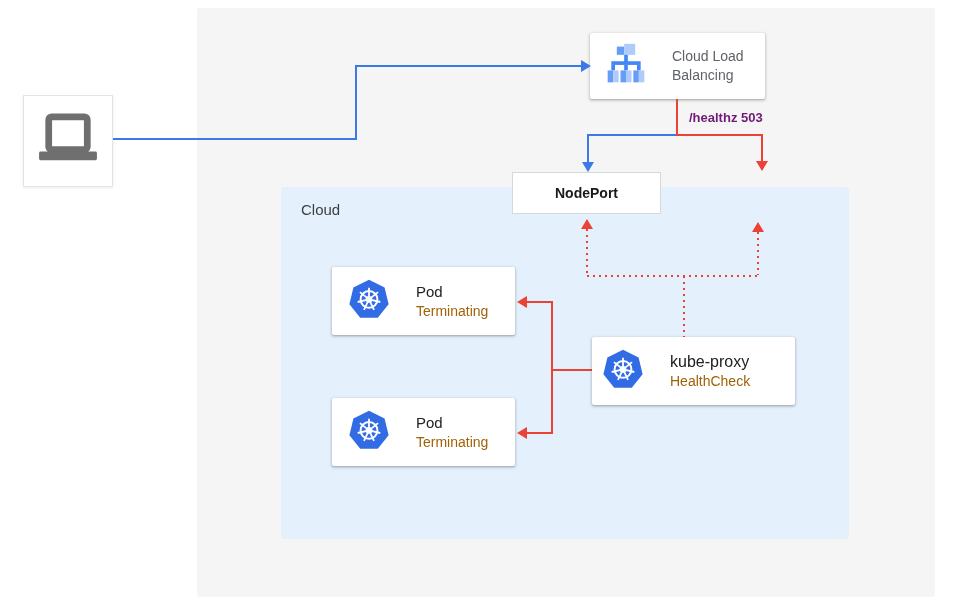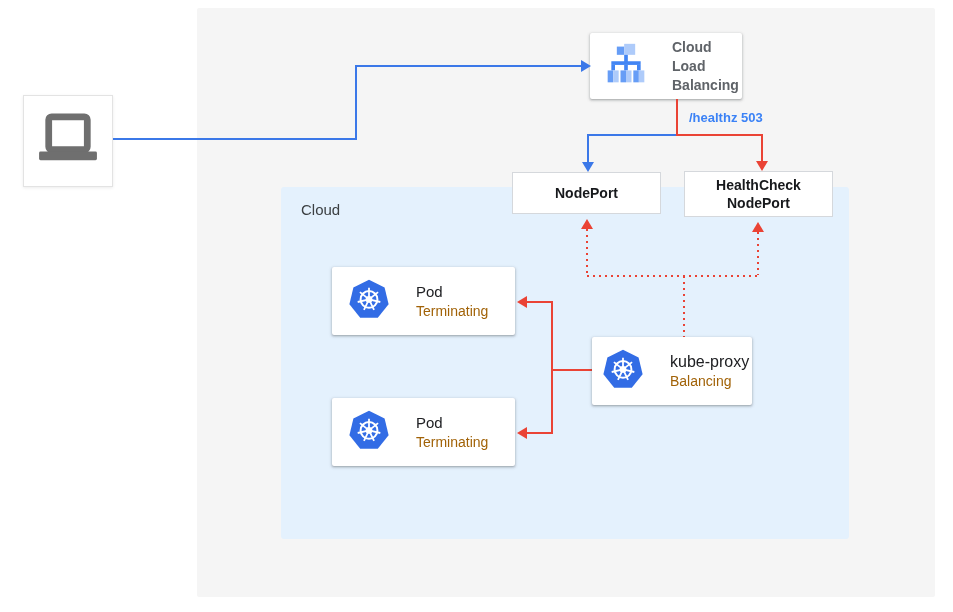--- a/index.html
+++ b/index.html
@@ -14,43 +14,43 @@
            background:#e4f1fd; border-radius:3px; }
   .nodes-label { position:absolute; left:301px; top:201px; font-size:15px; color:#3c4043; }
 
   .box { position:absolute; background:#ffffff; display:flex; align-items:center; }
   .shadowed { box-shadow:0 1px 2px rgba(60,64,67,.30), 0 1px 3px 1px rgba(60,64,67,.15); border-radius:2px; }
   .bordered { border:1px solid #d5d8dc; }
 
   .laptop-box { left:23px; top:95px; width:90px; height:92px; border:1px solid #e3e3e3;
                 box-shadow:0 1px 3px rgba(0,0,0,.08); justify-content:center; }
 
-  .clb-box { left:590px; top:33px; width:152px; height:66px;font-weight:bold; }
+  .clb-box { left:590px; top:33px; width:175px; height:66px; }
   .clb-box .icon-wrap { margin-left:14px; }
   .clb-box .label { margin-left:24px; width:92px; font-size:14px; line-height:19px; color:#5f6368; }
 
   .port-box { justify-content:center; text-align:center; font-weight:bold; color:#17191c; font-size:14px; z-index:4; }
   .nodeport-box { left:512px; top:172px; width:149px; height:42px; }
   .hc-box { left:684px; top:171px; width:149px; height:46px; line-height:18px; }
   .hc-box .lbl { width:110px; }
 
   .pod-box { left:332px; width:183px; height:68px; z-index:3; }
   .pod1 { top:267px; } .pod2 { top:398px; }
   .pod-box .icon-wrap { margin-left:17px; }
   .pod-box .text { margin-left:27px; }
 
-  .kp-box { left:592px; top:337px; width:160px; height:68px; z-index:3; }
+  .kp-box { left:592px; top:337px; width:203px; height:68px; z-index:3; }
   .kp-box .icon-wrap { margin-left:11px; }
   .kp-box .text { margin-left:27px; }
 
   .title { font-size:15px; color:#202124; line-height:20px; }
   .kp-title { font-size:16px; }
   .subtitle { font-size:14px; color:#a16207; line-height:19px; }
 
-  .healthz { position:absolute; left:689px; top:110px; font-size:13px; font-weight:bold; color:#3b82f6; z-index:2; }
+  .healthz { position:absolute; left:689px; top:110px; font-size:13px; font-weight:bold; color:#701a75; z-index:2; }
 
   
   .hline, .vline { position:absolute; z-index:2; }
   .hline { height:2px; } .vline { width:2px; }
   .blue { background:#3b78e8; } .red { background:#ea4335; }
 
   .hdot { position:absolute; height:2px; z-index:2;
           background-image:repeating-linear-gradient(to right,#ea4335 0 2px,transparent 2px 6px); }
   .vdot { position:absolute; width:2px; z-index:2;
           background-image:repeating-linear-gradient(to bottom,#ea4335 0 2px,transparent 2px 6px); }
@@ -129,23 +129,20 @@
           <rect x="38" y="31" width="6" height="13" fill="#aecbfa"></rect>
       </svg>
     </span>
     <span class="label">Cloud Load Balancing</span>
   </div>
 
   <div class="box port-box bordered nodeport-box">
     <span class="lbl">NodePort</span>
   </div>
 
-  <div class="box port-box bordered hc-box">
-    <span class="lbl">HealthCheck NodePort</span>
-  </div>
 
   <div class="box pod-box pod1 shadowed">
     <span class="icon-wrap">
       <svg width="40" height="40" viewBox="0 0 100 100" aria-hidden="true">
         <polygon fill="#326ce5" points="50,2 89,21 99,63 72,97 28,97 1,63 11,21"></polygon>
         <circle cx="50" cy="51" r="21" fill="none" stroke="#ffffff" stroke-width="5"></circle>
         <g stroke="#ffffff" stroke-width="4.5">
           <line x1="50" y1="51" x2="50" y2="22"></line>
             <line x1="50" y1="51" x2="72.7" y2="32.9"></line>
           <line x1="50" y1="51" x2="78.3" y2="57.5"></line>
@@ -198,17 +195,17 @@
             <line x1="50" y1="51" x2="62.6" y2="77.1"></line>
           <line x1="50" y1="51" x2="37.4" y2="77.1"></line>
             <line x1="50" y1="51" x2="21.7" y2="57.5"></line>
           <line x1="50" y1="51" x2="27.3" y2="32.9"></line>
         </g>
         <circle cx="50" cy="51" r="8.5" fill="#ffffff"></circle>
       </svg>
     </span>
     <span class="text">
       <div class="title kp-title">kube-proxy</div>
-      <div class="subtitle">Balancing</div>
+      <div class="subtitle">HealthCheck</div>
     </span>
   </div>
 
 </div>
 
 </body></html>

